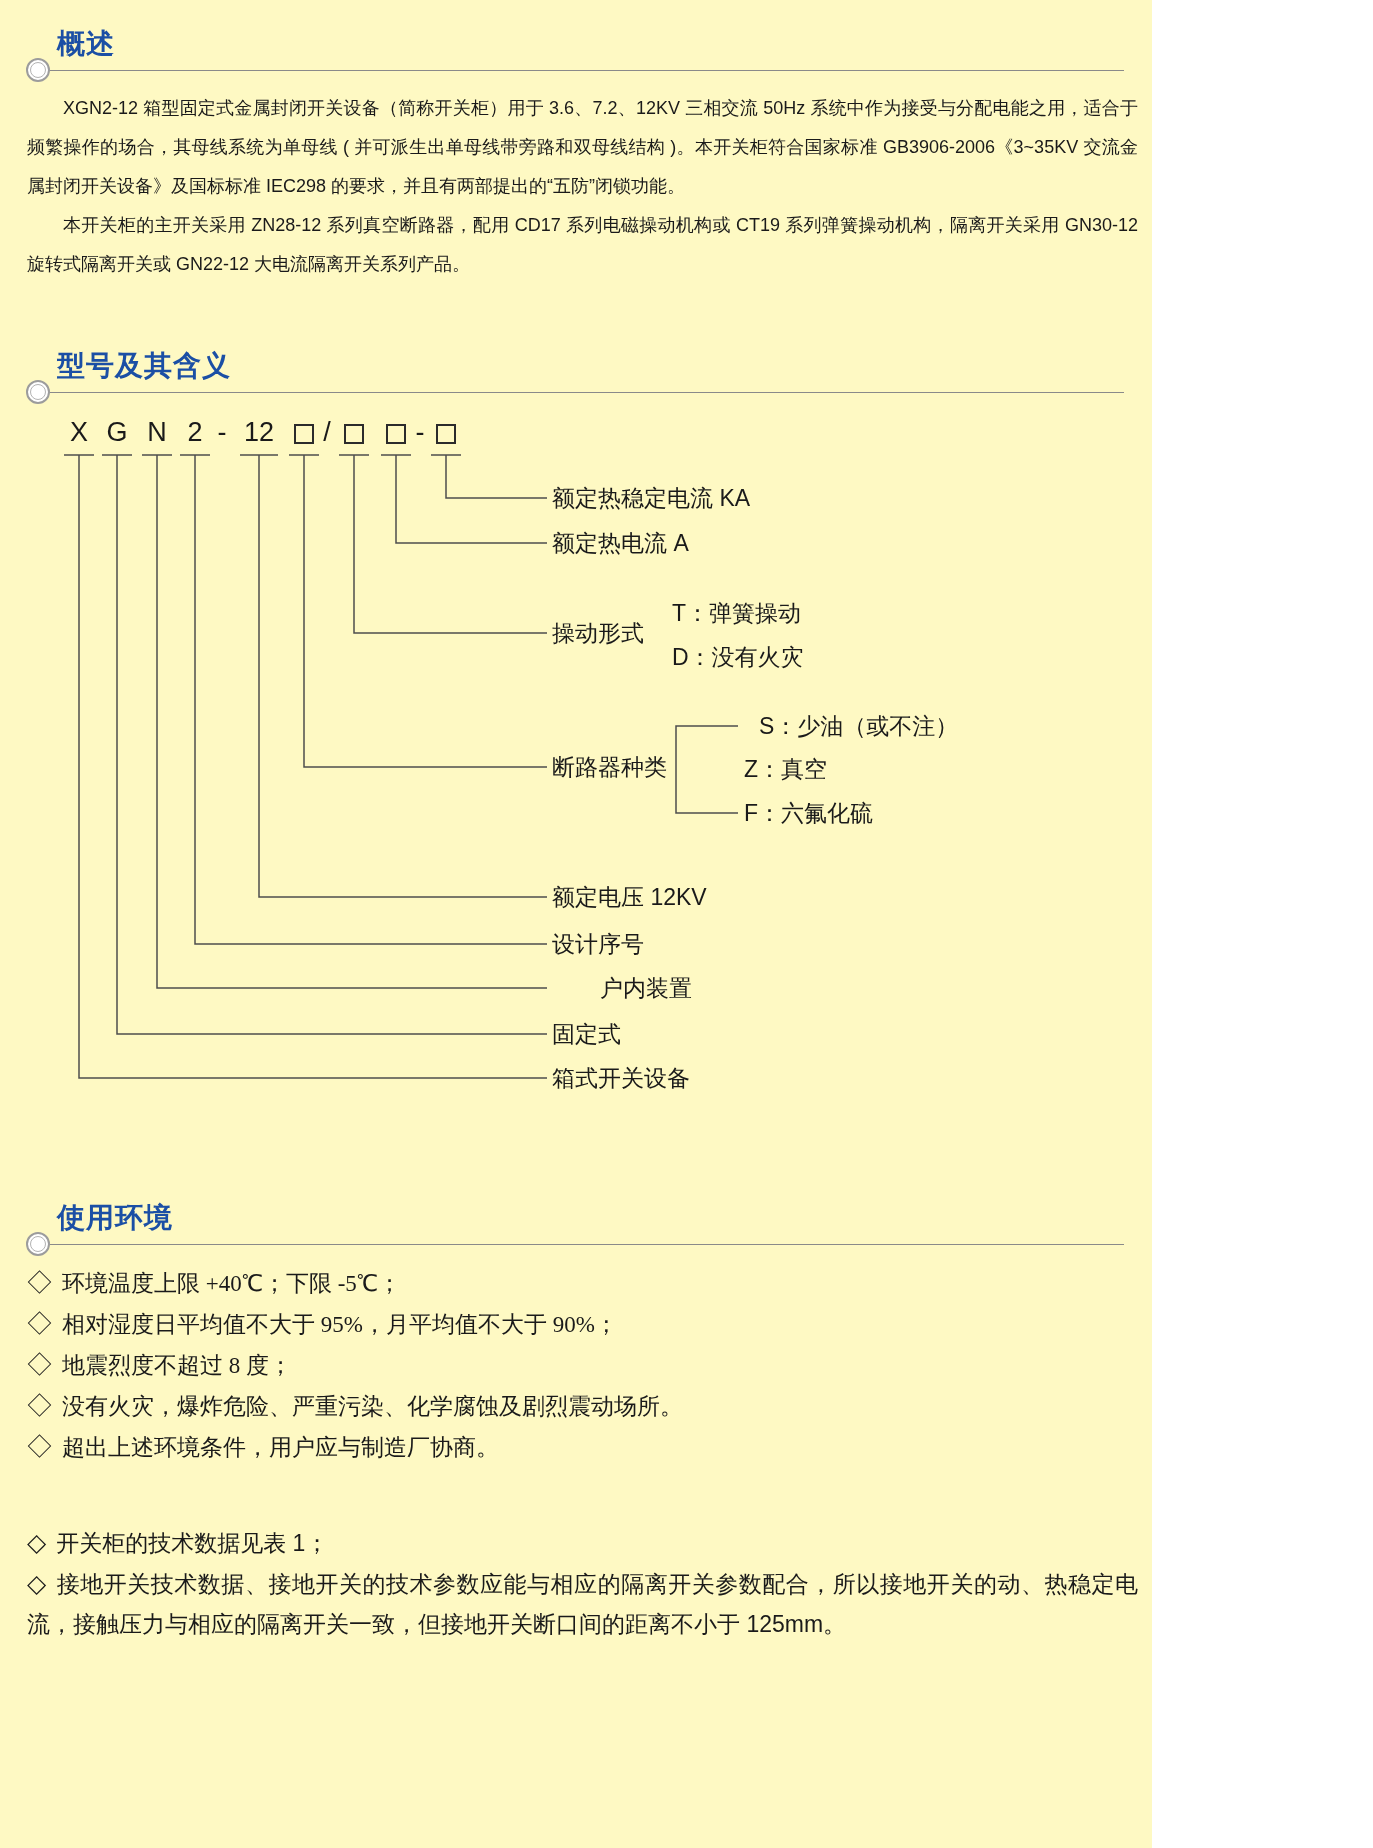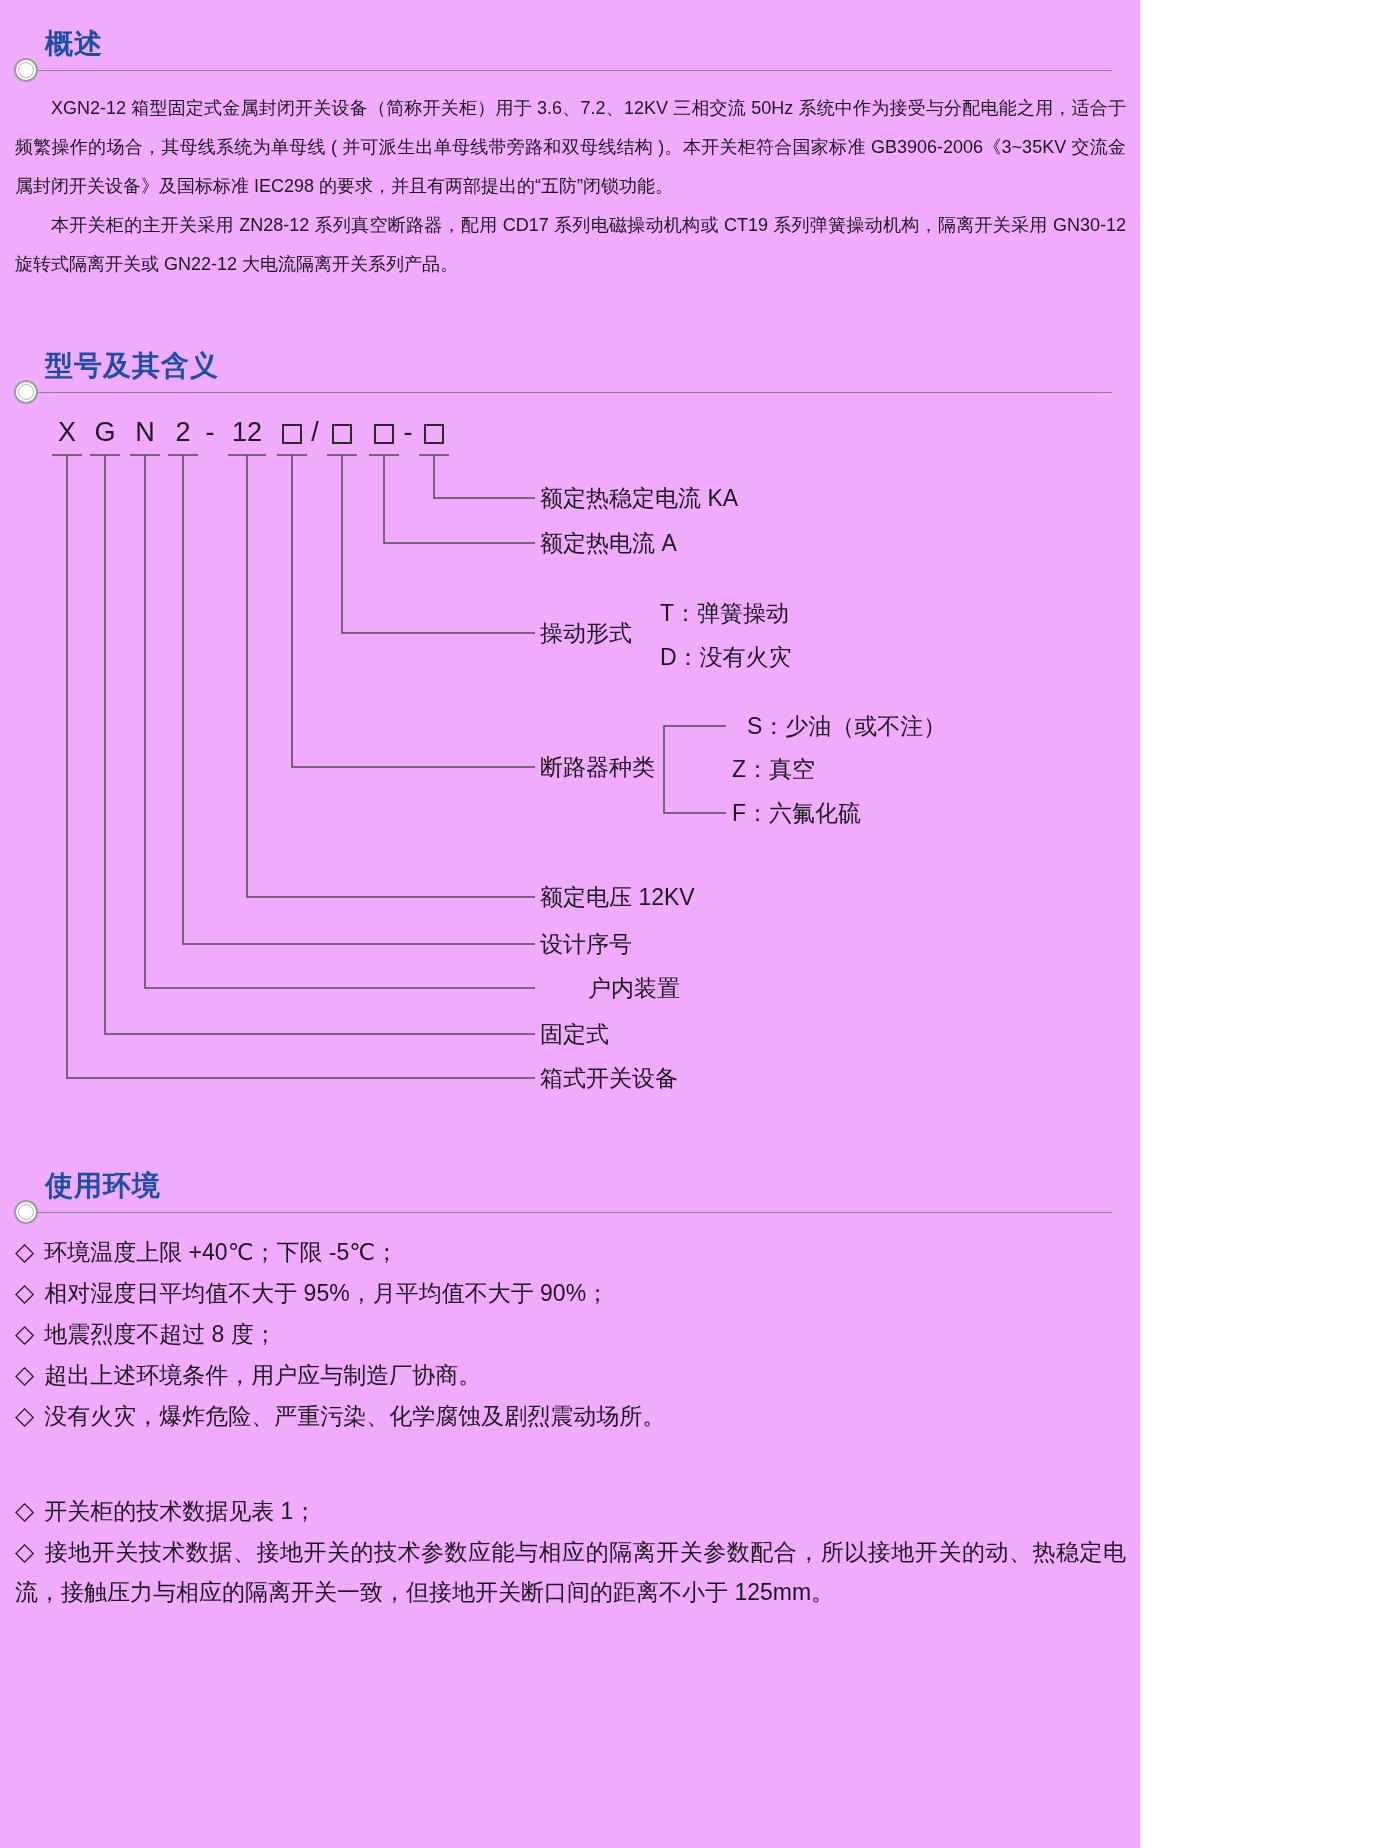--- a/index.html
+++ b/index.html
@@ -1,22 +1,23 @@
 <!DOCTYPE html>
 <html lang="zh"><head>
 <meta charset="utf-8">
 <style>
   html,body{margin:0;padding:0;background:#ffffff;}
   .page{
     position:relative;
     width:1140px;height:1848px;
-    background:#f0abfc;
+    background:#fef9c3;
     font-family:"Liberation Sans","DejaVu Sans",sans-serif;
     color:#1a1a1a;
     overflow:hidden;
+    padding-left:12px;
   }
   
   .sec-head{margin:0 28px;position:relative;}
   .sec-head h2{
     margin:0 0 0 17px;
     font-size:28px;line-height:36px;
     font-weight:bold;color:#1b4fa5;
     letter-spacing:1px;
   }
   .rule{position:relative;border-top:1.5px solid #8a8a8a;margin-top:8px;}
@@ -24,21 +25,21 @@
     position:absolute;left:-14px;top:-13px;
     width:24px;height:24px;box-sizing:border-box;
     border:2px solid #9c9c9c;border-radius:50%;background:#fff;
   }
   .ring::after{
     content:"";position:absolute;inset:2px;
     border:1.5px solid #b3b3b3;border-radius:50%;
   }
   .sec-overview{padding-top:26px;}
   .sec-model{margin-top:64px;}
-  .sec-environment{margin-top:58px;}
+  .sec-environment{margin-top:90px;font-family:Liberation Serif, serif;}
   .sec-performance{margin-top:54px;}
 
   
   .paras{margin:18px 14px 0 15px;}
   .para{
     margin:0;font-size:18px;line-height:39px;
     text-indent:2em;text-align:justify;color:#1a1a1a;
   }
 
   
@@ -144,22 +145,22 @@
     <div class="sec-head">
       <h2>使用环境</h2>
       <div class="rule">
         <span class="ring"></span>
       </div>
     </div>
     <div class="blist" id="env-list">
         <div class="bullet-item"><span class="diamond">◇</span><span>环境温度上限 +40℃；下限 -5℃；</span></div>
         <div class="bullet-item"><span class="diamond">◇</span><span>相对湿度日平均值不大于 95%，月平均值不大于 90%；</span></div>
         <div class="bullet-item"><span class="diamond">◇</span><span>地震烈度不超过 8 度；</span></div>
+        <div class="bullet-item"><span class="diamond">◇</span><span>没有火灾，爆炸危险、严重污染、化学腐蚀及剧烈震动场所。</span></div>
         <div class="bullet-item"><span class="diamond">◇</span><span>超出上述环境条件，用户应与制造厂协商。</span></div>
-        <div class="bullet-item"><span class="diamond">◇</span><span>没有火灾，爆炸危险、严重污染、化学腐蚀及剧烈震动场所。</span></div>
       </div>
   </section>
 
   <section class="sec-performance">
     <div class="blist" id="perf-list">
         <div class="bullet-item"><span class="diamond">◇</span><span>开关柜的技术数据见表 1；</span></div>
         <div class="bullet-item"><span class="diamond">◇</span><span>接地开关技术数据、接地开关的技术参数应能与相应的隔离开关参数配合，所以接地开关的动、热稳定电流，接触压力与相应的隔离开关一致，但接地开关断口间的距离不小于 125mm。</span></div>
       </div>
   </section>
 

